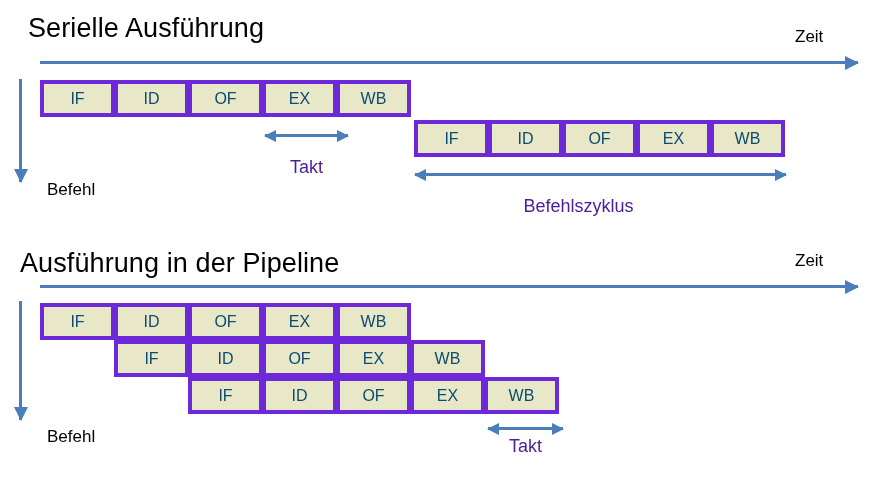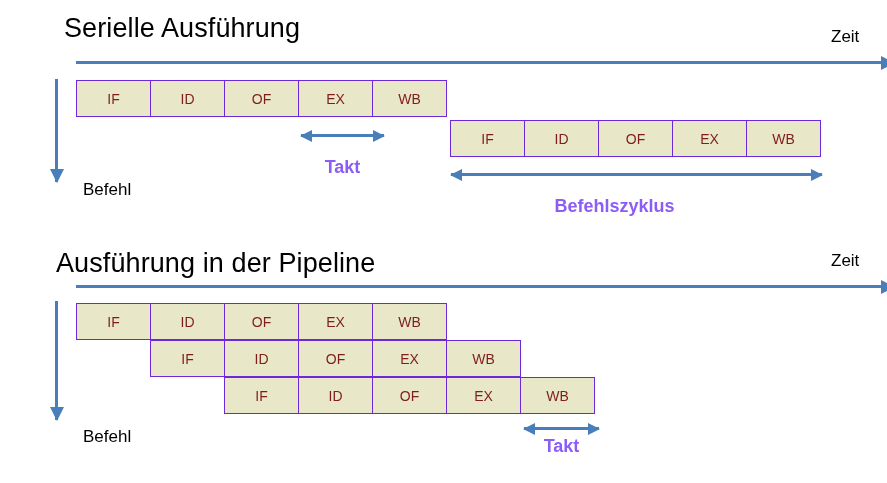--- a/index.html
+++ b/index.html
@@ -11,21 +11,20 @@
     width: 887px;
     height: 483px;
     position: relative;
     overflow: hidden;
     font-family: "Liberation Sans", sans-serif;
     color: #000000;
   }
   .slide {
     position: absolute;
     inset: 0;
-    margin-left: 36px;
   }
   .section-title {
     position: absolute;
     font-size: 27px;
     line-height: 1;
     color: #000000;
     white-space: nowrap;
     letter-spacing: 0.1px;
   }
   
@@ -71,28 +70,28 @@
     border-right: 7px solid transparent;
     border-top: 14px solid #4a7ebb;
   }
   
   .stage-row {
     position: absolute;
     display: flex;
   }
   .stage-cell {
     background: #e8e8c8;
-    border: 1px solid #6d28d9;
+    border: 4px solid #6d28d9;
     margin-left: -1px;
     box-sizing: border-box;
     display: flex;
     align-items: center;
     justify-content: center;
-    font-size: 14px;
-    color: #7f1d1d;
+    font-size: 16px;
+    color: #0c4a6e;
   }
   .stage-cell:first-child {
     margin-left: 0;
   }
   
   .measure {
     position: absolute;
     height: 3px;
     background: #4a7ebb;
   }
@@ -114,22 +113,21 @@
   .measure::after {
     right: -1px;
     border-left: 12px solid #4a7ebb;
   }
   .measure-label {
     position: absolute;
     font-size: 18px;
     line-height: 1;
     white-space: nowrap;
     text-align: center;
-    color: #8b5cf6;
-    font-weight: bold;
+    color: #4c1d95;
   }
 </style>
 </head>
 <body>
 
 <div class="slide">
 
   <div>
 
     <div class="section-title" style="left:28px; top:15px;">Serielle Ausführung</div>

